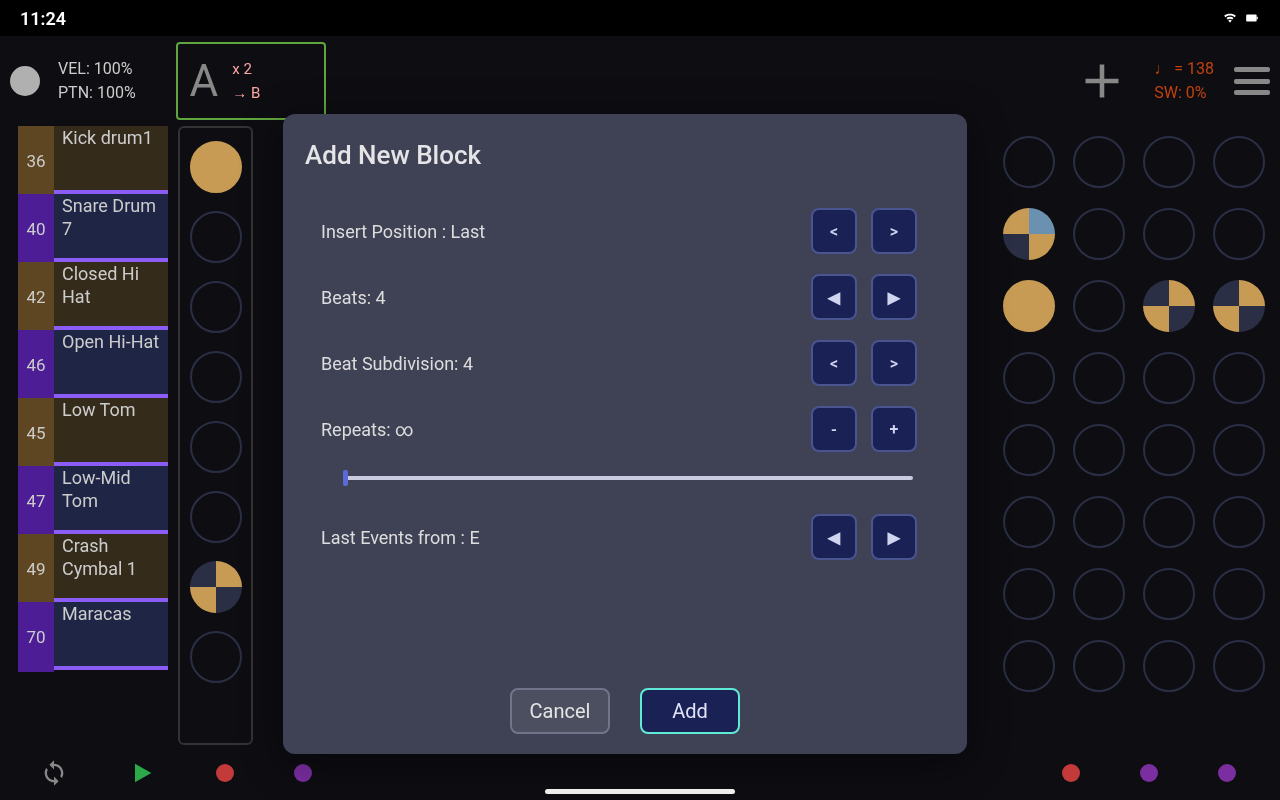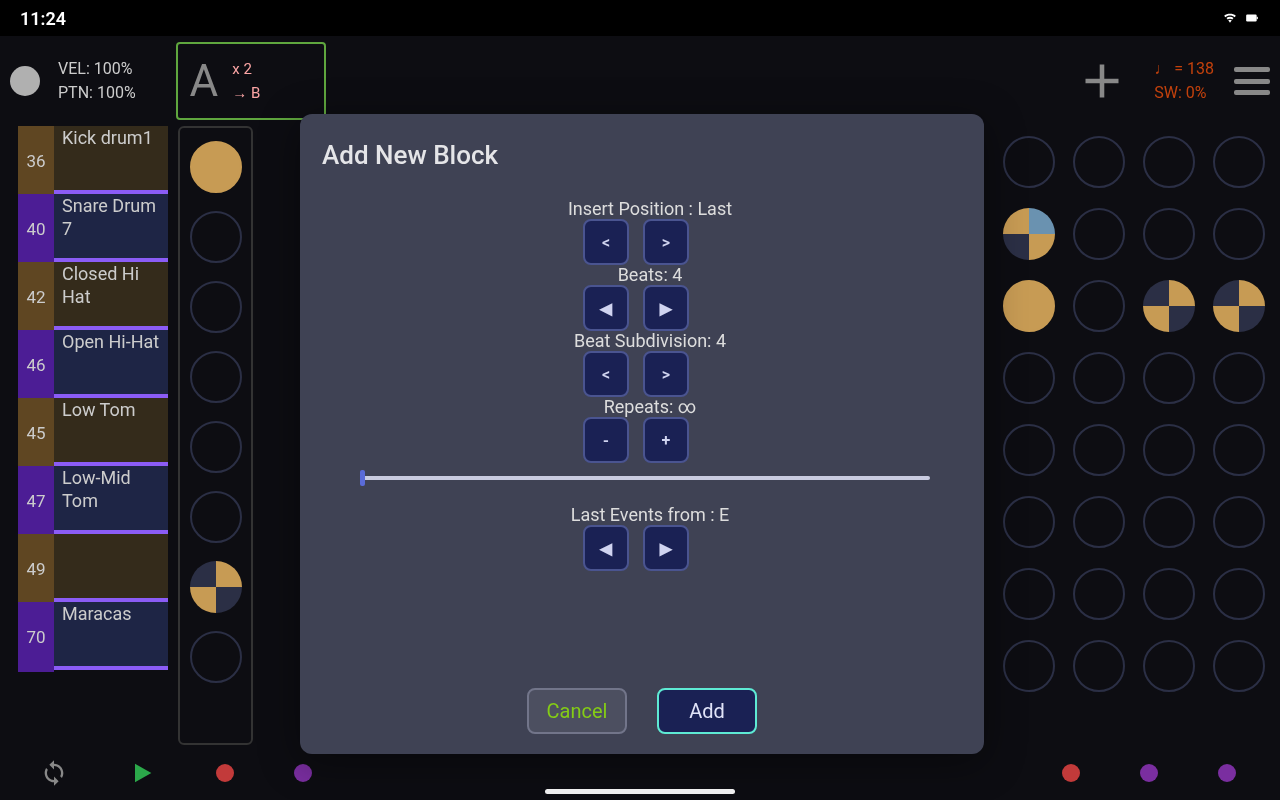--- a/index.html
+++ b/index.html
@@ -149,38 +149,37 @@
   .dot.red { background: #c23a3a; }
   .dot.purple { background: #7a2ea0; }
 
   
   .modal-backdrop {
     position: absolute;
     top: 0; left: 0; right: 0; bottom: 0;
   }
   .modal {
     position: absolute;
-    left: 300px; top: 78px;
+    left: 283px; top: 78px;
     width: 684px; height: 640px;
     background: #3f4254;
     border-radius: 12px;
     padding: 26px 22px 22px 22px;
     color: #e5e5e8;
     box-shadow: 0 8px 40px rgba(0,0,0,0.4);
   }
   .modal h2 {
     font-size: 26px; font-weight: 500; margin-bottom: 28px;
   }
   .mrow {
     display: flex; align-items: center;
     justify-content: space-between;
     padding: 0 0 0 16px;
     height: 66px;
     font-size: 18px;
-    flex-direction: column;
   }
   .mrow .label { flex: 1; color: #ddd; }
   .btnpair { display: flex; gap: 14px; padding-right: 28px; }
   .sqbtn {
     width: 46px; height: 46px;
     background: #1a2154;
     border: 2px solid #4a5490;
     border-radius: 8px;
     display: flex; align-items: center; justify-content: center;
     color: #d0d4f0;
@@ -210,21 +209,21 @@
   .mbtn {
     min-width: 100px; height: 46px;
     border-radius: 8px;
     font-size: 20px;
     display: flex; align-items: center; justify-content: center;
     cursor: pointer;
   }
   .mbtn.cancel {
     background: #4c4f60;
     border: 2px solid #72758a;
-    color: #84cc16;
+    color: #e5e5e5;
   }
   .mbtn.add {
     background: #1a2154;
     border: 2px solid #5eead4;
     color: #e0e3f8;
     padding: 0 26px;
   }
 
   
   .home-ind {
@@ -308,20 +307,21 @@
       <div class="track brown">
           <div class="num">45</div>
           <div class="name">Low Tom</div>
         </div>
       <div class="track blue">
           <div class="num">47</div>
           <div class="name">Low-Mid Tom</div>
         </div>
       <div class="track brown">
           <div class="num">49</div>
+          <div class="name">Crash Cymbal 1</div>
         </div>
       <div class="track blue">
           <div class="num">70</div>
           <div class="name">Maracas</div>
         </div>
     </div>
 
     <div class="col1">
       <div class="cell filled-tan"></div>
       <div class="cell"></div>

